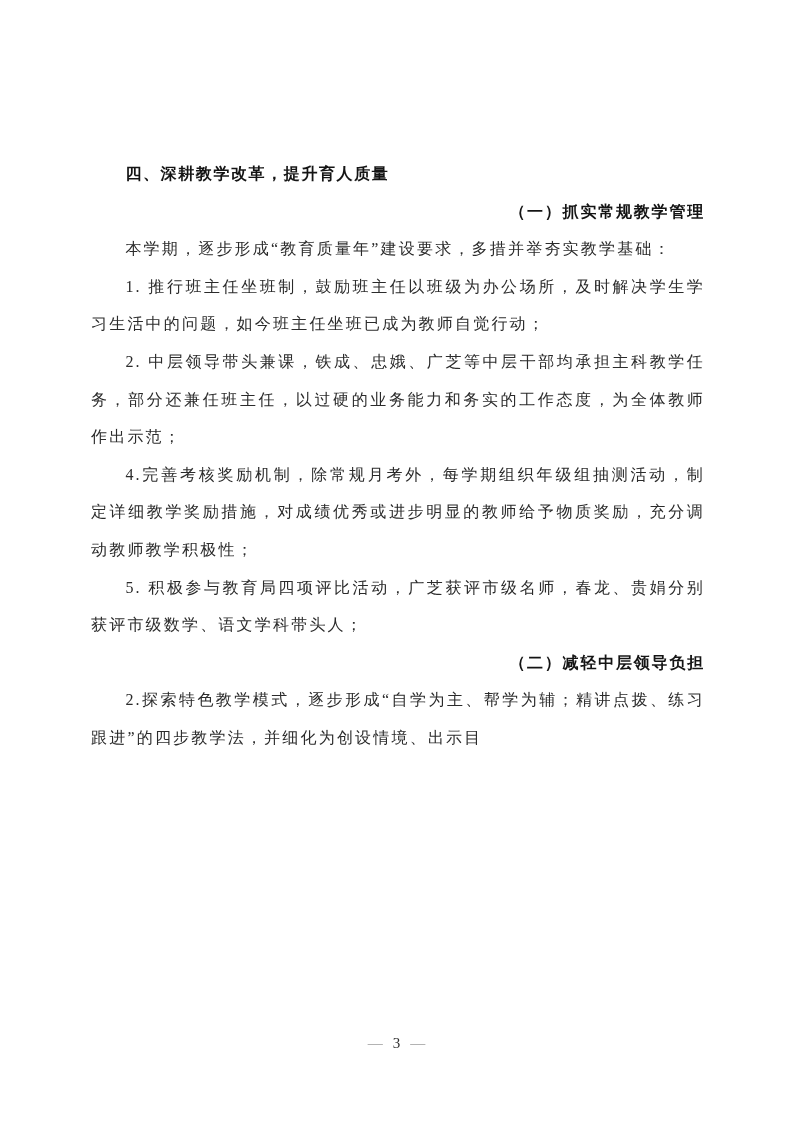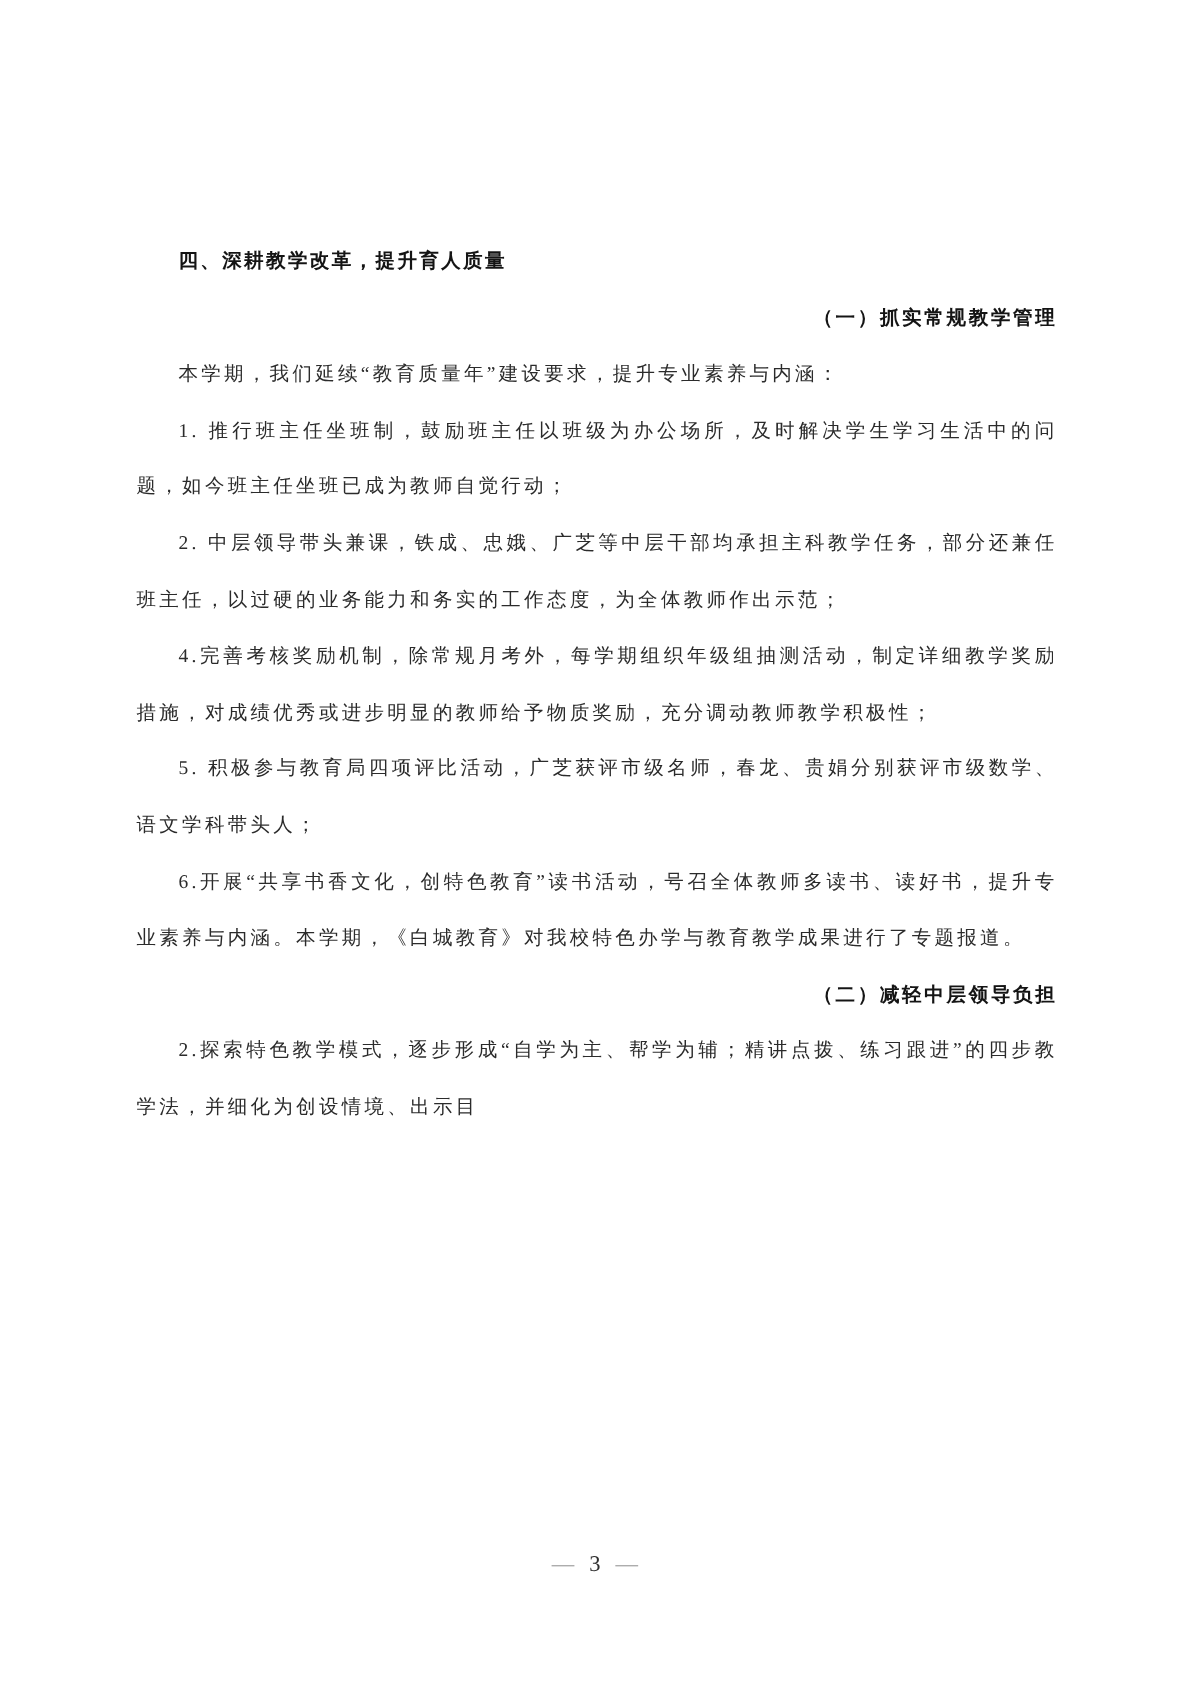--- a/index.html
+++ b/index.html
@@ -16,21 +16,21 @@
     font-family: "Liberation Serif", "DejaVu Serif", serif;
   }
   .content {
     position: absolute;
     left: 91px;
     top: 155px;
     width: 614px;
   }
   .para {
     margin: 0;
-    font-size: 13px;
+    font-size: 16px;
     line-height: 37.6px;
     color: #2b2b2b;
     text-align: justify;
     text-indent: 2.15em;
     letter-spacing: 2.2px;
     font-family: "Liberation Serif", "DejaVu Serif", serif;
   }
   .para.heading1 {
     font-weight: bold;
     color: #141414;
@@ -62,26 +62,25 @@
 </style>
 </head>
 <body>
 
 <div class="page">
 
   <div class="content">
 
   <p class="para heading1">四、深耕教学改革，提升育人质量</p>
       <p class="para heading2">（一）抓实常规教学管理</p>
-      <p class="para body">本学期，我们延续“教育质量年”建设要求，提升专业素养与内涵：</p>
+      <p class="para body">本学期，逐步形成“教育质量年”建设要求，多措并举夯实教学基础：</p>
       <p class="para body">1. 推行班主任坐班制，鼓励班主任以班级为办公场所，及时解决学生学习生活中的问题，如今班主任坐班已成为教师自觉行动；</p>
       <p class="para body">2. 中层领导带头兼课，铁成、忠娥、广芝等中层干部均承担主科教学任务，部分还兼任班主任，以过硬的业务能力和务实的工作态度，为全体教师作出示范；</p>
       <p class="para body">4.完善考核奖励机制，除常规月考外，每学期组织年级组抽测活动，制定详细教学奖励措施，对成绩优秀或进步明显的教师给予物质奖励，充分调动教师教学积极性；</p>
       <p class="para body">5. 积极参与教育局四项评比活动，广芝获评市级名师，春龙、贵娟分别获评市级数学、语文学科带头人；</p>
-      <p class="para body">6.开展“共享书香文化，创特色教育”读书活动，号召全体教师多读书、读好书，提升专业素养与内涵。本学期，《白城教育》对我校特色办学与教育教学成果进行了专题报道。</p>
       <p class="para heading2">（二）减轻中层领导负担</p>
       <p class="para body">2.探索特色教学模式，逐步形成“自学为主、帮学为辅；精讲点拨、练习跟进”的四步教学法，并细化为创设情境、出示目</p>
     </div>
 
   <div class="footer">
     <span class="dash">—</span><span>3</span><span class="dash">—</span>
   </div>
 
 </div>
 

